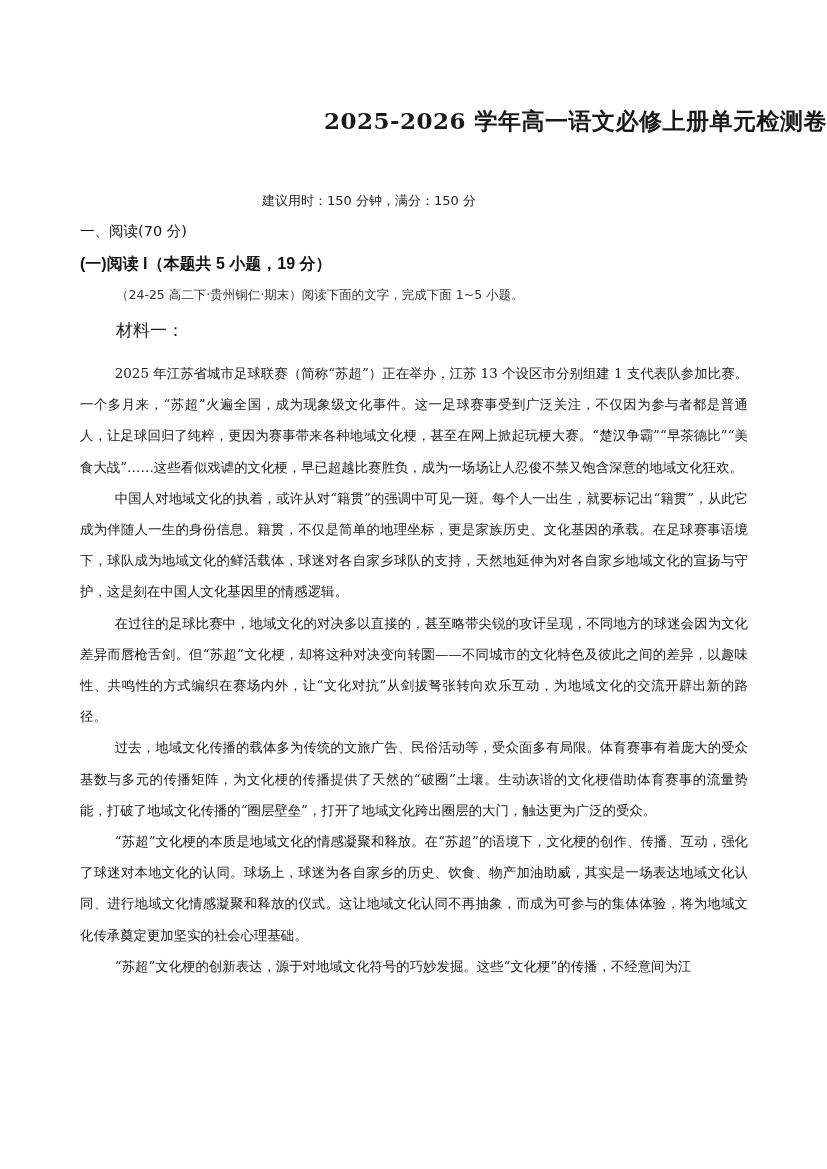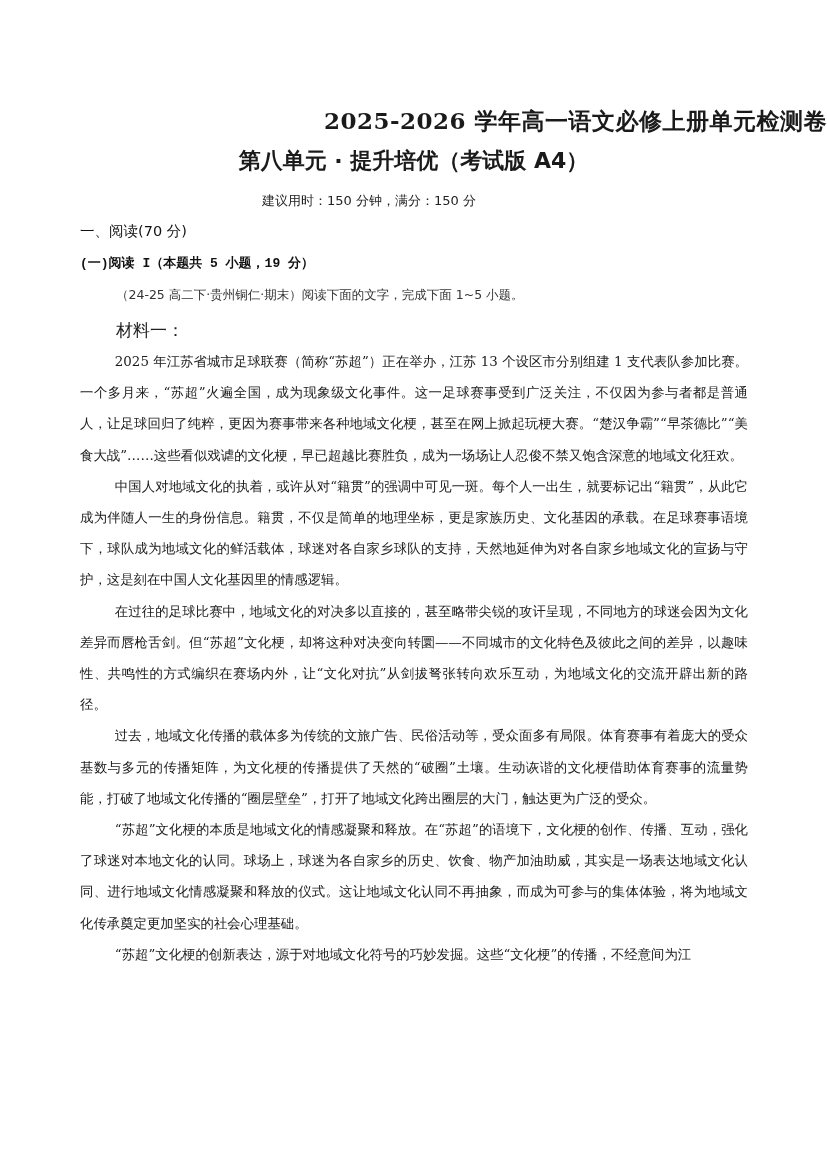--- a/index.html
+++ b/index.html
@@ -17,43 +17,42 @@
   .subtitle {
     position: absolute; top: 192px; left: 0; width: 738px; text-align: center;
     font-family: "DejaVu Sans", sans-serif; font-size: 13px; color: #222;
   }
   .sec-h {
     position: absolute; left: 80px; top: 222px;
     font-family: "DejaVu Sans", sans-serif; font-size: 14.5px; font-weight: normal; color: #111;
   }
   .sub-h {
     position: absolute; left: 80px; top: 254px;
-    font-family: Liberation Mono, monospace; font-size: 13px; font-weight: bold; color: #111;
+    font-family: Liberation Sans, sans-serif; font-size: 16px; font-weight: bold; color: #111;
   }
   .intro {
     position: absolute; left: 116px; top: 287px;
     font-family: "DejaVu Sans", sans-serif; font-size: 12.5px; color: #333;
   }
   .mat {
     position: absolute; left: 116px; top: 319px;
     font-family: Liberation Serif, serif; font-size: 17px; color: #222;
   }
   .body {
-    position: absolute; left: 80px; top: 346px; width: 668px;
+    position: absolute; left: 80px; top: 358px; width: 668px;
     font-family: "DejaVu Serif", "Liberation Serif", serif; font-size: 13.4px; color: #1a1a1a;
     line-height: 31.2px; text-align: justify; text-justify: inter-character;
   }
   .body p { margin: 0; text-indent: 2.6em; }
 </style>
 </head>
 <body>
 
 <div class="page">
   <div class="title1">2025-2026 学年高一语文必修上册单元检测卷</div>
-  <div class="title2">第八单元 · 提升培优（考试版 A4）</div>
   <div class="subtitle">建议用时：150 分钟，满分：150 分</div>
 
   <div class="sec-h">一、阅读(70 分)</div>
   <div class="sub-h">(一)阅读 I（本题共 5 小题，19 分）</div>
   <div class="intro">（24-25 高二下·贵州铜仁·期末）阅读下面的文字，完成下面 1~5 小题。</div>
   <div class="mat">材料一：</div>
 
   <div class="body">
     <p>2025 年江苏省城市足球联赛（简称“苏超”）正在举办，江苏 13 个设区市分别组建 1 支代表队参加比赛。一个多月来，“苏超”火遍全国，成为现象级文化事件。这一足球赛事受到广泛关注，不仅因为参与者都是普通人，让足球回归了纯粹，更因为赛事带来各种地域文化梗，甚至在网上掀起玩梗大赛。“楚汉争霸”“早茶德比”“美食大战”……这些看似戏谑的文化梗，早已超越比赛胜负，成为一场场让人忍俊不禁又饱含深意的地域文化狂欢。</p>
     <p>中国人对地域文化的执着，或许从对“籍贯”的强调中可见一斑。每个人一出生，就要标记出“籍贯”，从此它成为伴随人一生的身份信息。籍贯，不仅是简单的地理坐标，更是家族历史、文化基因的承载。在足球赛事语境下，球队成为地域文化的鲜活载体，球迷对各自家乡球队的支持，天然地延伸为对各自家乡地域文化的宣扬与守护，这是刻在中国人文化基因里的情感逻辑。</p>

